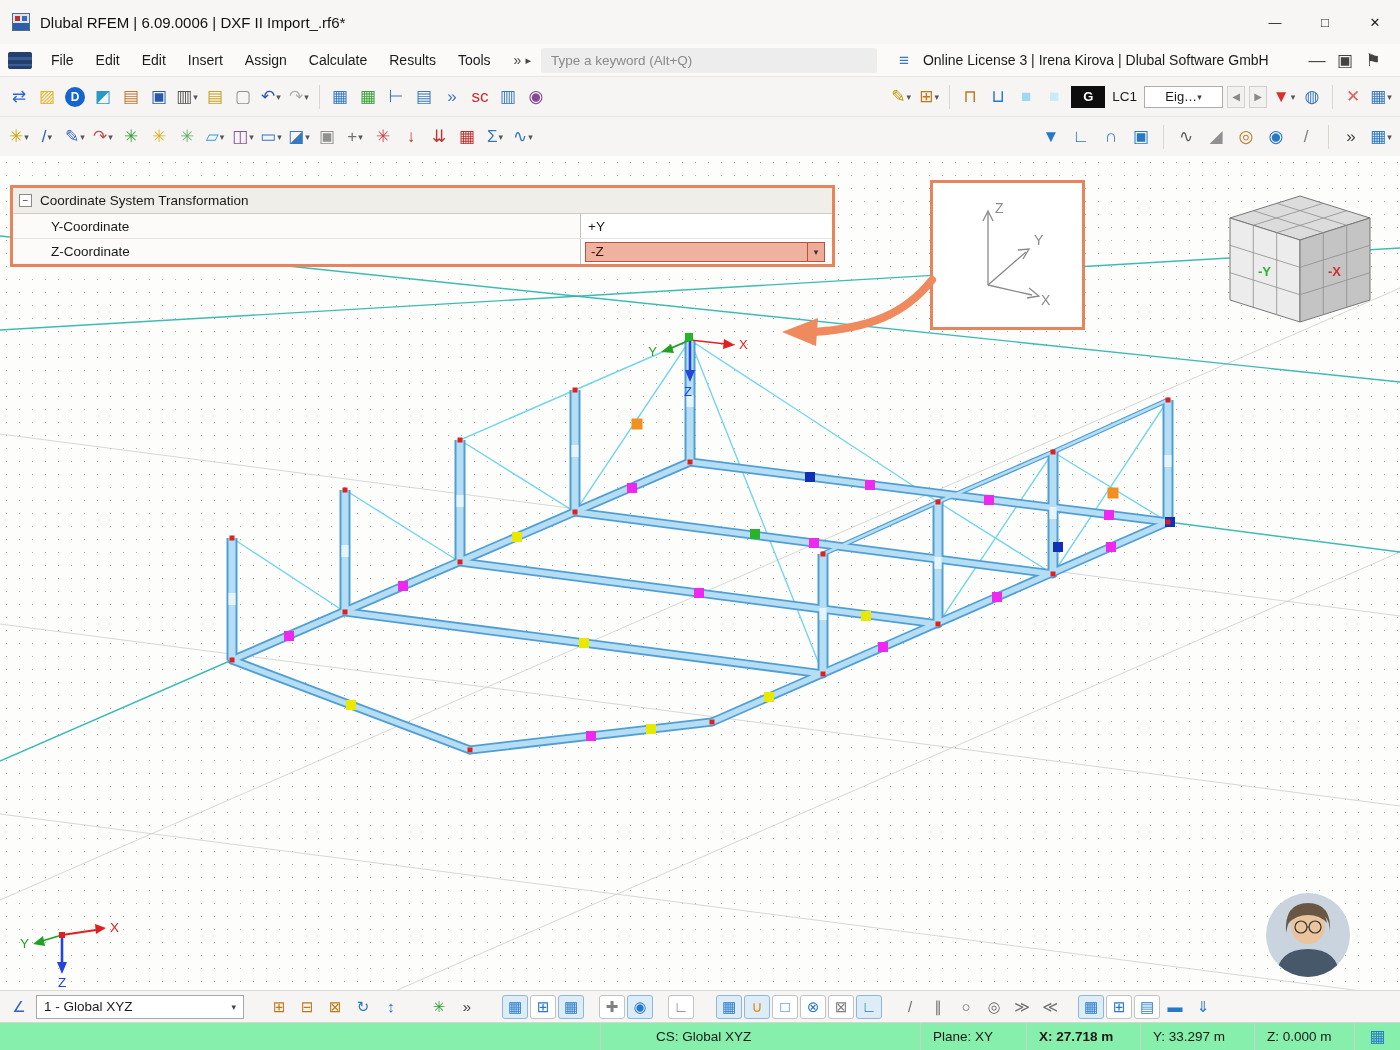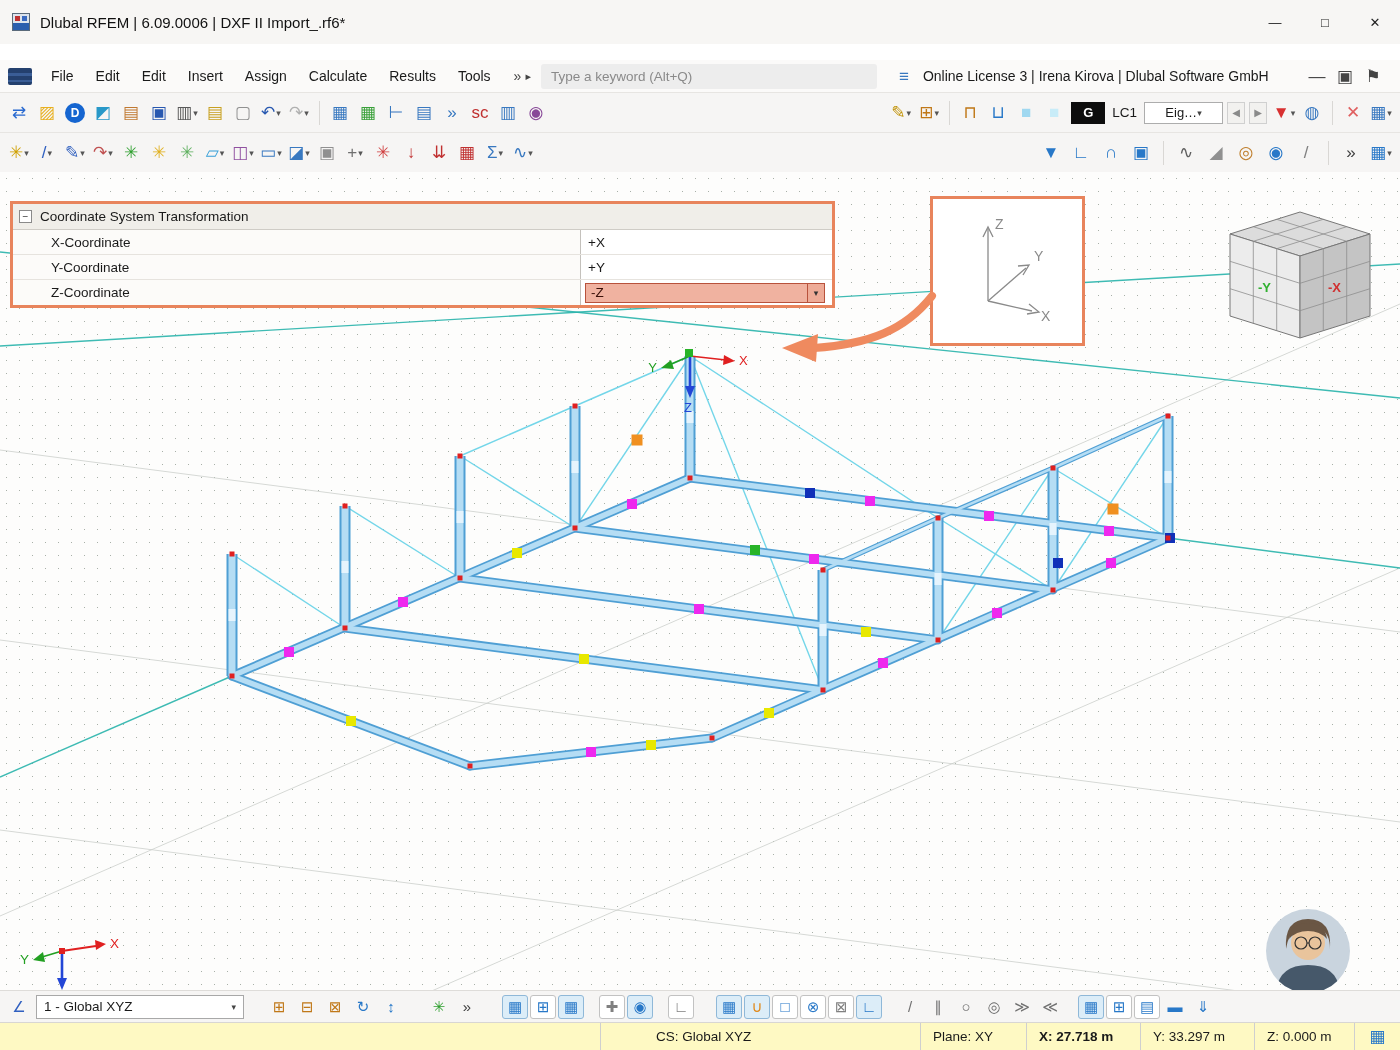--- a/index.html
+++ b/index.html
@@ -8,21 +8,21 @@
   .page { position:relative; width:1400px; height:1050px; display:flex; flex-direction:column; }
 
   
   .titlebar { height:44px; background:#f7f6f4; display:flex; align-items:center; flex:0 0 auto; }
   .app-icon { margin:0 10px 0 12px; }
   .title-text { font-size:15px; color:#111; }
   .win-controls { margin-left:auto; display:flex; height:100%; }
   .win-btn { width:50px; height:100%; display:flex; align-items:center; justify-content:center; font-size:13px; color:#222; }
 
   
-  .menubar { height:32px; background:#fbfaf9; display:flex; align-items:center; padding:0 8px; flex:0 0 auto;margin-top:16px; }
+  .menubar { height:32px; background:#fbfaf9; display:flex; align-items:center; padding:0 8px; flex:0 0 auto; }
   .menu-flag { width:24px; height:17px; margin-right:8px; border-radius:2px;
     background:linear-gradient(180deg,#24406e 0 30%,#3a5d96 30% 45%,#24406e 45% 70%,#3a5d96 70% 85%,#24406e 85%); }
   .menu-item { padding:5px 11px; font-size:14px; color:#1a1a1a; border-radius:3px; }
   .menu-chevrons { font-size:14px; color:#444; padding:0 4px 0 12px; }
   .menu-chevrons2 { font-size:11px; color:#444; padding-right:10px; }
   .searchbox { width:336px; height:25px; background:#ededed; border-radius:3px; display:flex; align-items:center; }
   .searchbox input { width:100%; height:100%; background:transparent; border:none; outline:none; padding:0 10px; font-size:13.5px; color:#333; font-family:inherit; }
   .searchbox input::placeholder { color:#8a8a8a; }
   .license-wrap { display:flex; align-items:center; gap:6px; margin-left:14px; font-size:14px; color:#1a1a1a; white-space:nowrap; }
   .mini-icons { margin-left:auto; display:flex; gap:10px; padding-right:6px; }
@@ -68,21 +68,21 @@
 
   
   .bottombar { height:32px; background:#f6f5f4; border-top:1px solid #dedcd9; display:flex; align-items:center; padding:0 6px; gap:4px; flex:0 0 auto; }
   .bottombar .tb-icon { height:24px; font-size:15px; }
   .cs-dropdown { width:208px; height:24px; border:1px solid #a8a8a8; background:#fff; display:flex; align-items:center; justify-content:space-between; padding:0 7px; font-size:13.5px; }
   .cs-dropdown .caret { font-size:9px; color:#444; }
   .b-gap { width:14px; }
   .b-gap-sm { width:7px; }
 
   
-  .statusbar { height:28px; background:#fef9c3; border-top:1px solid #d8d6d3; display:flex; align-items:stretch; font-size:13.5px; color:#1a1a1a; flex:0 0 auto; }
+  .statusbar { height:28px; background:#86efac; border-top:1px solid #d8d6d3; display:flex; align-items:stretch; font-size:13.5px; color:#1a1a1a; flex:0 0 auto; }
   .sb-spacer { flex:1 1 auto; }
   .sb-cell { border-left:1px solid #cfcfcf; display:flex; align-items:center; padding:0 12px; white-space:nowrap; }
   .sb-cs { width:320px; padding-left:55px; }
   .sb-plane { width:106px; }
   .sb-x { width:114px;font-weight:bold; }
   .sb-y { width:114px; }
   .sb-z { width:100px;text-align:right; }
   .sb-icon { width:46px; justify-content:center; font-size:15px; }
 </style>
 </head>
@@ -505,24 +505,20 @@
         <text x="62" y="987" fill="#2346d6" font-size="13.5" font-family="Liberation Sans, sans-serif" text-anchor="middle">Z</text>
         <rect x="59" y="932" width="6" height="6" fill="#e02020"></rect>
       </svg>
 
     <div class="transform-panel">
       <div class="tp-header">
         <span class="tp-collapse">−</span>
         <span class="tp-title">Coordinate System Transformation</span>
       </div>
       <div class="tp-row">
-        <span class="tp-label">X-Coordinate</span>
-        <span class="tp-value">+X</span>
-      </div>
-      <div class="tp-row">
         <span class="tp-label">Y-Coordinate</span>
         <span class="tp-value">+Y</span>
       </div>
       <div class="tp-row">
         <span class="tp-label">Z-Coordinate</span>
         <span class="tp-value" style="padding-left:4px;">
           <span class="tp-dropdown">
             <span class="dd-text">-Z</span>
             <span class="dd-caret">▾</span>
           </span>

